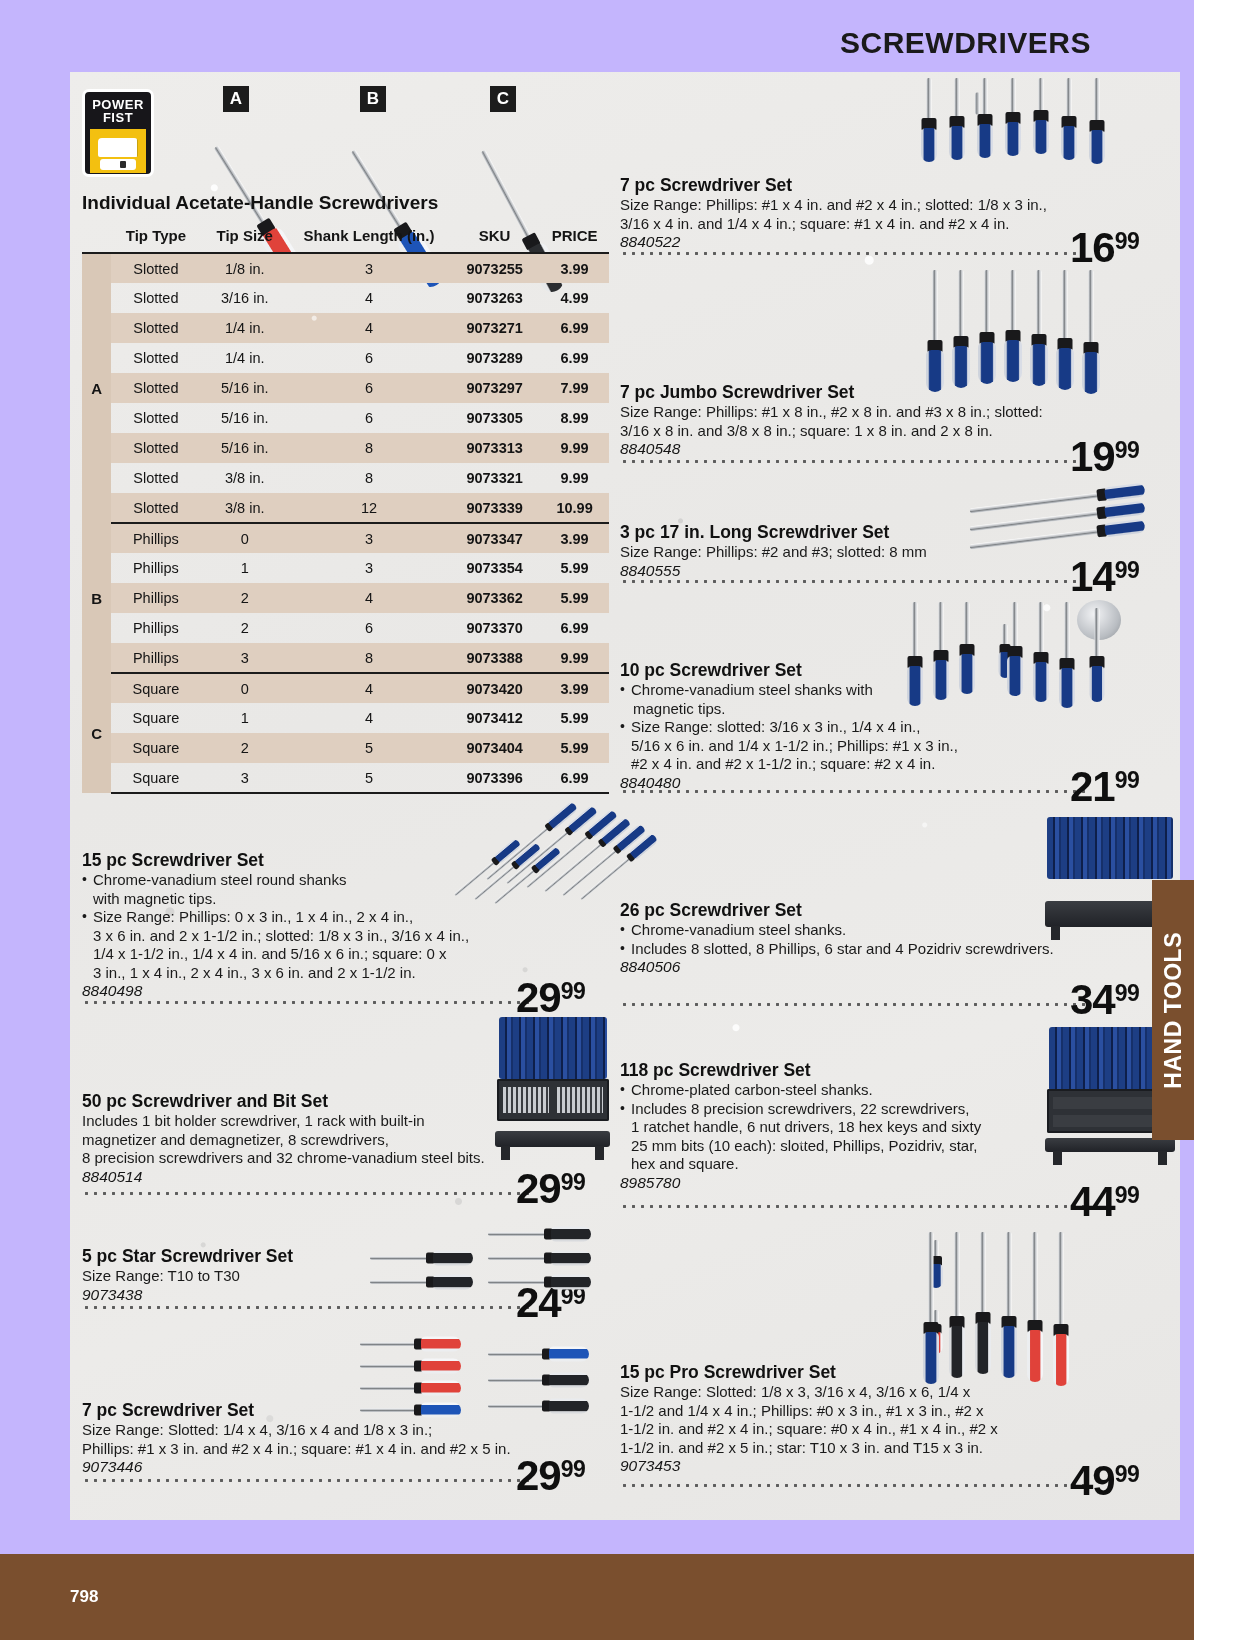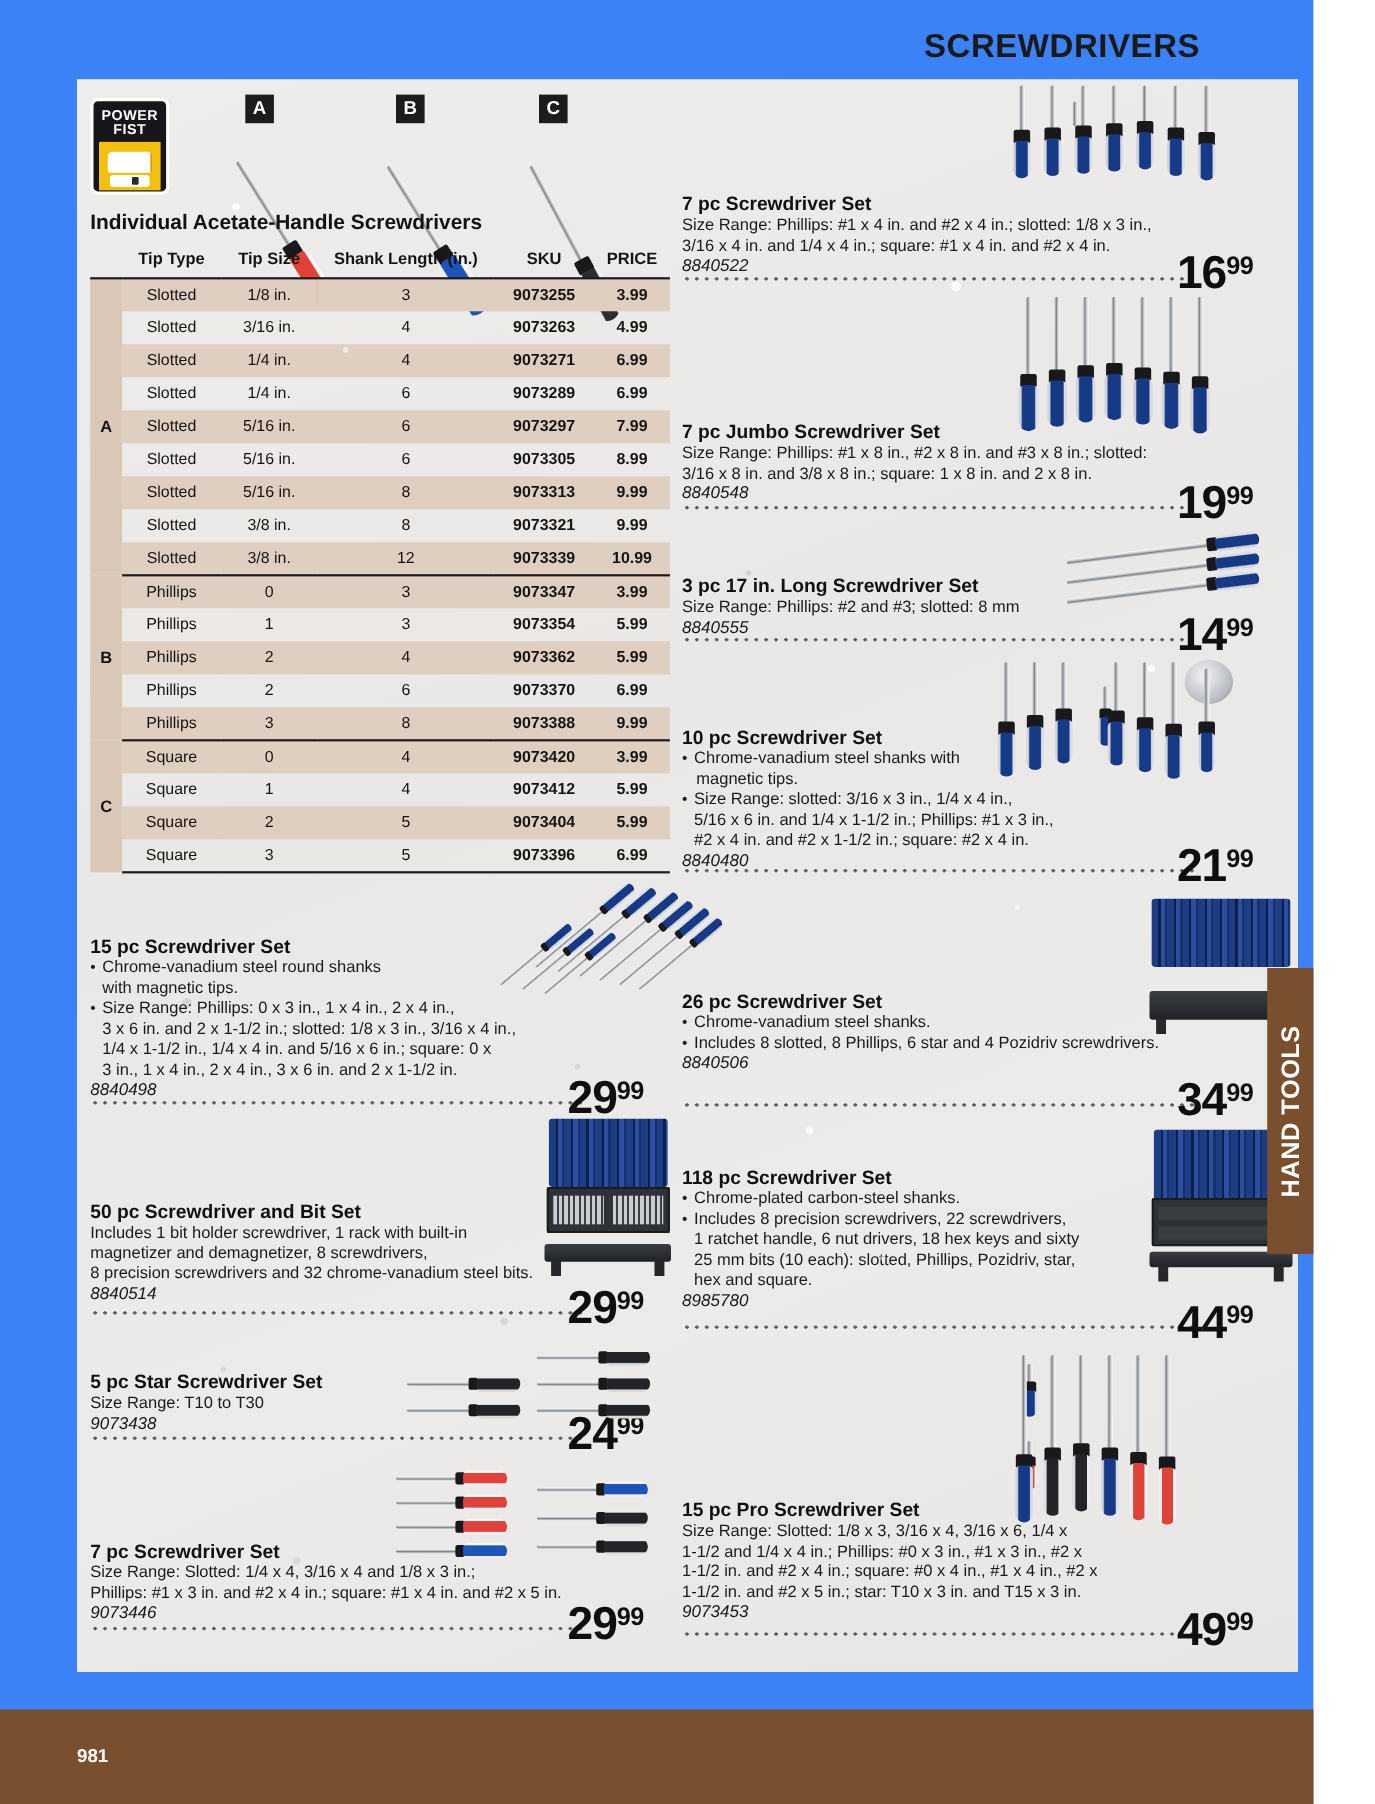--- a/index.html
+++ b/index.html
@@ -2,21 +2,21 @@
 <html><head>
 <meta charset="utf-8">
 <style>
   * { box-sizing: border-box; margin: 0; padding: 0; }
   html, body {
     width: 1250px; height: 1640px;
     font-family: "Liberation Sans", sans-serif;
     background: #ffffff;
     overflow: hidden;
   }
-  .page { position: relative; width: 1194px; height: 1640px; background:#3b82f6; }
+  .page { position: relative; width: 1194px; height: 1640px; background:#c4b5fd; }
 
   
   .page-header {
     position: absolute; top: 26px; left: 0; right: 0;
     text-align: right; padding-right: 103px;
   }
   .page-header .title {
     font-size: 30px; font-weight: 700; letter-spacing: 0.5px; color: #1a1a1a;
   }
 
@@ -861,16 +861,16 @@
         </div>
     </div>
 
   </div>
 
   <div class="side-tab">
     <span>HAND TOOLS</span>
   </div>
 
   <div class="footer">
-    <div class="fpage">981</div>
+    <div class="fpage">798</div>
   </div>
 
 </div>
 
 </body></html>

